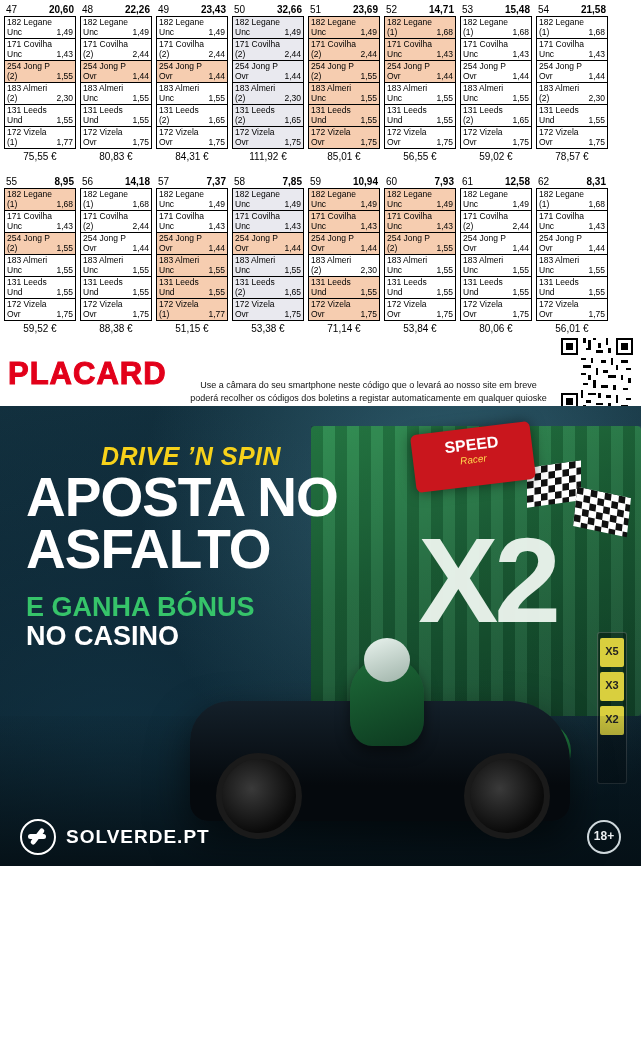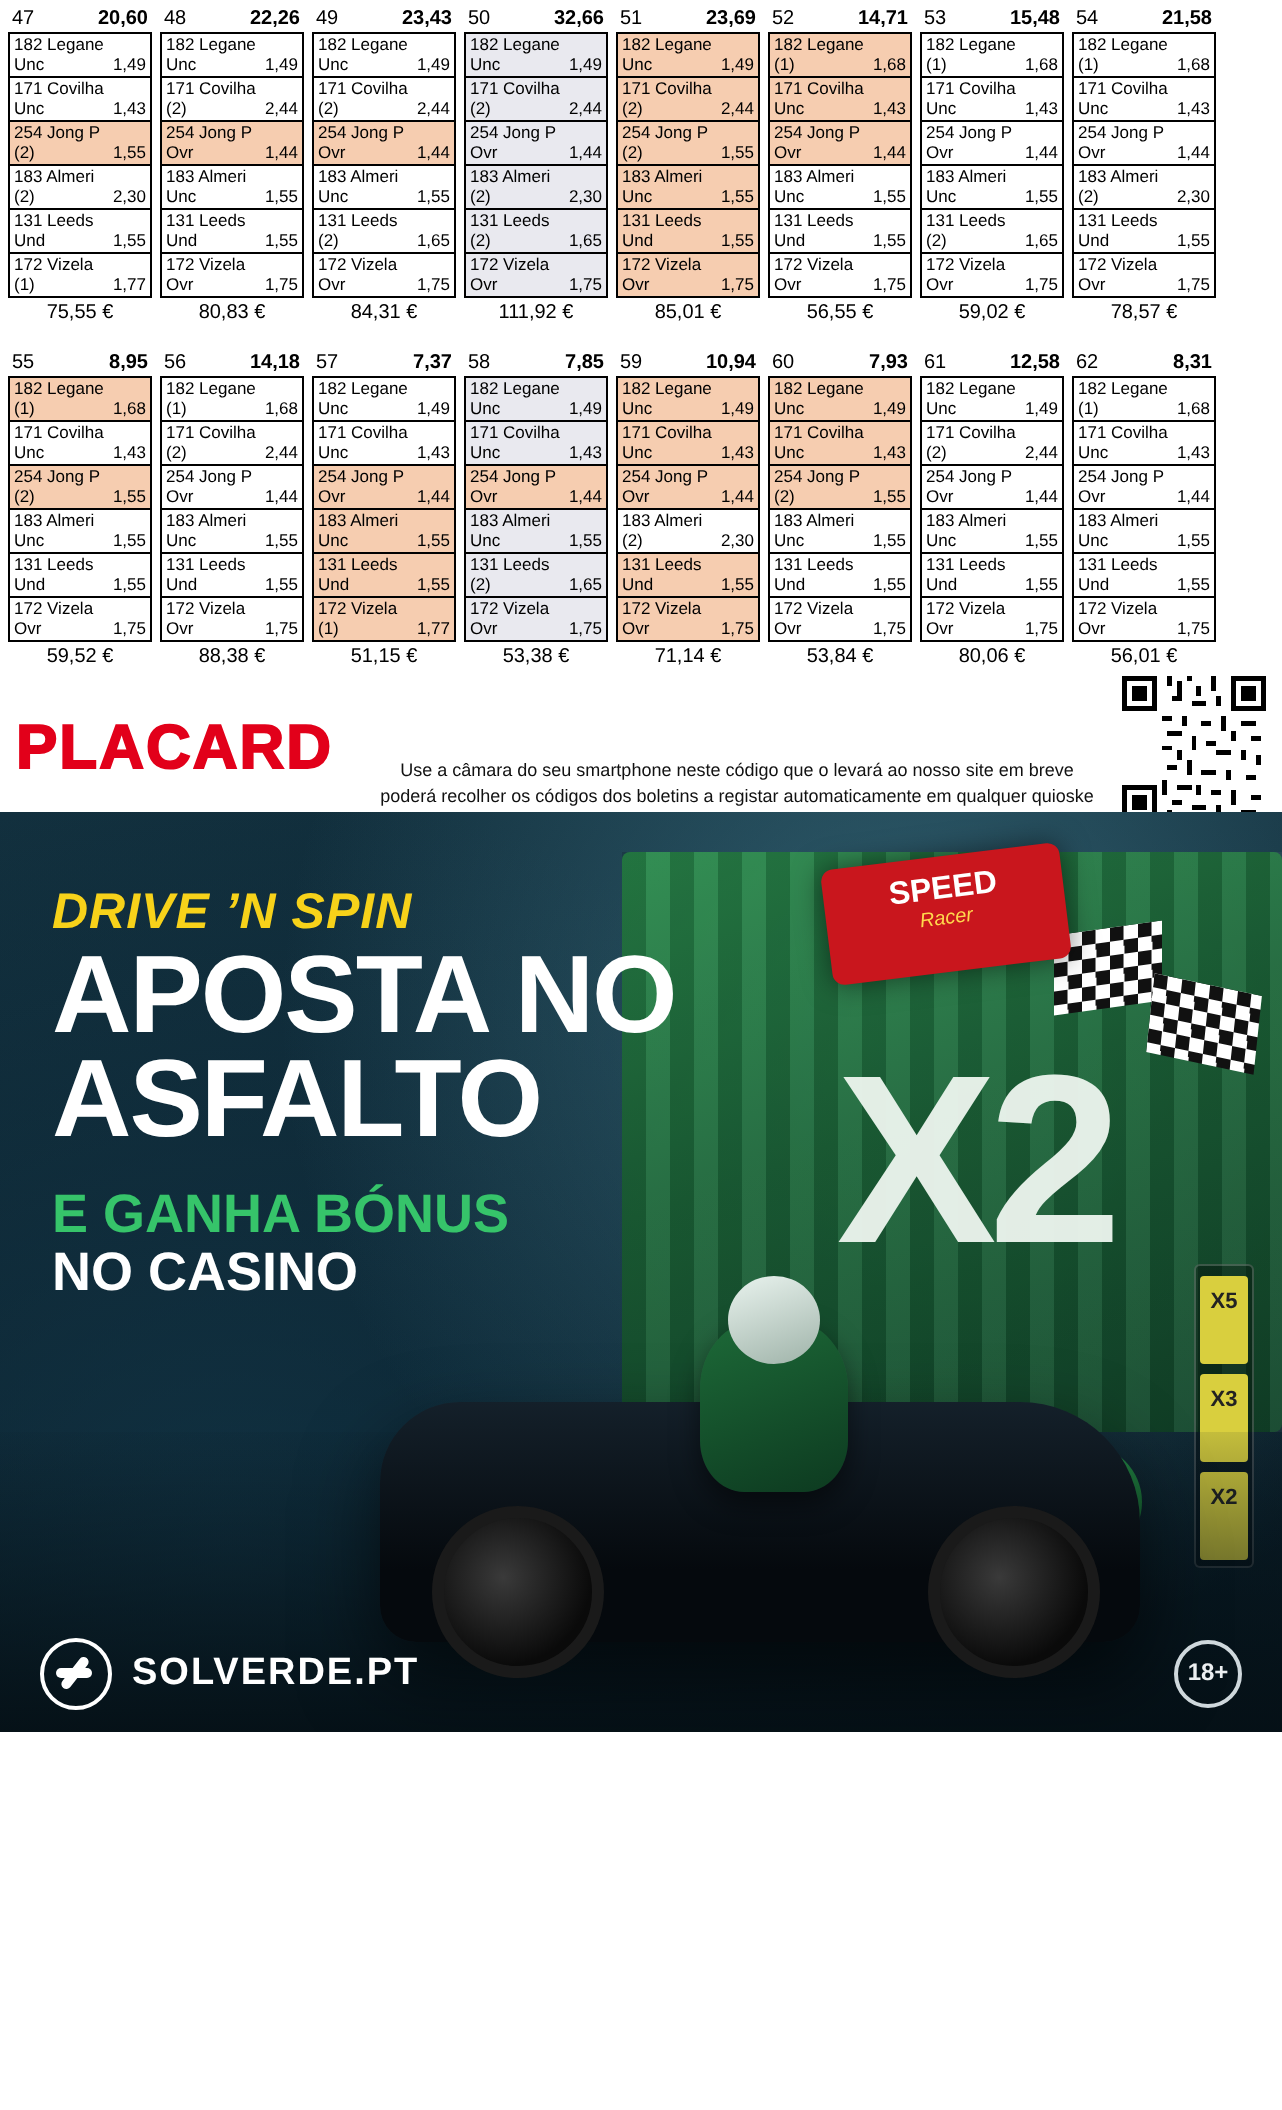--- a/index.html
+++ b/index.html
@@ -66,30 +66,30 @@
   .ad .car:before{content:"";position:absolute;left:26px;bottom:-18px;width:74px;height:74px;border-radius:50%;
       background:radial-gradient(circle at 40% 40%,#3a3a3a,#0a0a0a 70%);border:6px solid #1a1a1a;}
   .ad .car:after{content:"";position:absolute;right:20px;bottom:-18px;width:74px;height:74px;border-radius:50%;
       background:radial-gradient(circle at 40% 40%,#3a3a3a,#0a0a0a 70%);border:6px solid #1a1a1a;}
   .ad .rider{position:absolute;left:350px;bottom:120px;width:74px;height:86px;border-radius:40% 40% 30% 30%;
       background:linear-gradient(160deg,#1d6a38,#0d3a20);box-shadow:0 6px 14px rgba(0,0,0,.5);}
   .ad .rider:after{content:"";position:absolute;left:14px;top:-22px;width:46px;height:44px;border-radius:50%;
       background:linear-gradient(160deg,#e9f3ee,#9fb3a9);}
   .ad .reel{position:absolute;right:14px;top:226px;width:28px;height:150px;background:rgba(0,0,0,.35);
       border:1px solid rgba(255,255,255,.2);border-radius:3px;}
-  .ad .reel .cell{height:44px;margin:5px 2px;background:#d9cf3e;border-radius:2px;
+  .ad .reel .cell{height:29px;margin:5px 2px;background:#d9cf3e;border-radius:2px;
       font-size:11px;color:#222;font-weight:bold;text-align:center;line-height:26px;}
   .ad .spins{position:absolute;right:70px;bottom:86px;width:58px;height:58px;border-radius:50%;
       background:radial-gradient(circle at 40% 35%,#3ec46a,#14742f);color:#fff;font-size:8px;
       text-align:center;line-height:11px;padding-top:14px;box-sizing:border-box;font-weight:bold;}
   .ad .spins .big{font-size:16px;display:block;line-height:16px;}
 
   .ad-copy{position:absolute;left:26px;top:36px;width:330px;}
   .ad-kicker{color:#f7d21a;font-size:25px;font-weight:bold;font-style:italic;letter-spacing:.5px;
-      font-family:"Liberation Sans",sans-serif;}
+      font-family:"Liberation Sans",sans-serif;text-align:center;}
   .ad-h1{color:#fff;font-size:55px;font-weight:bold;line-height:52px;letter-spacing:-1px;}
   .ad-sub1{color:#36c46a;font-size:27px;font-weight:bold;margin-top:18px;line-height:29px;}
   .ad-sub2{color:#fff;font-size:27px;font-weight:bold;line-height:29px;}
 
   .ad-footer{position:absolute;left:0;right:0;bottom:0;height:58px;display:flex;align-items:center;
       padding:0 20px;box-sizing:border-box;}
   .solv{display:flex;align-items:center;gap:10px;}
   .solv .mark{width:32px;height:32px;border-radius:50%;border:2px solid #fff;position:relative;}
   .solv .mark:before{content:"";position:absolute;left:6px;top:13px;width:18px;height:5px;border-radius:3px;background:#fff;}
   .solv .mark:after{content:"";position:absolute;left:13px;top:6px;width:5px;height:19px;border-radius:3px;background:#fff;

